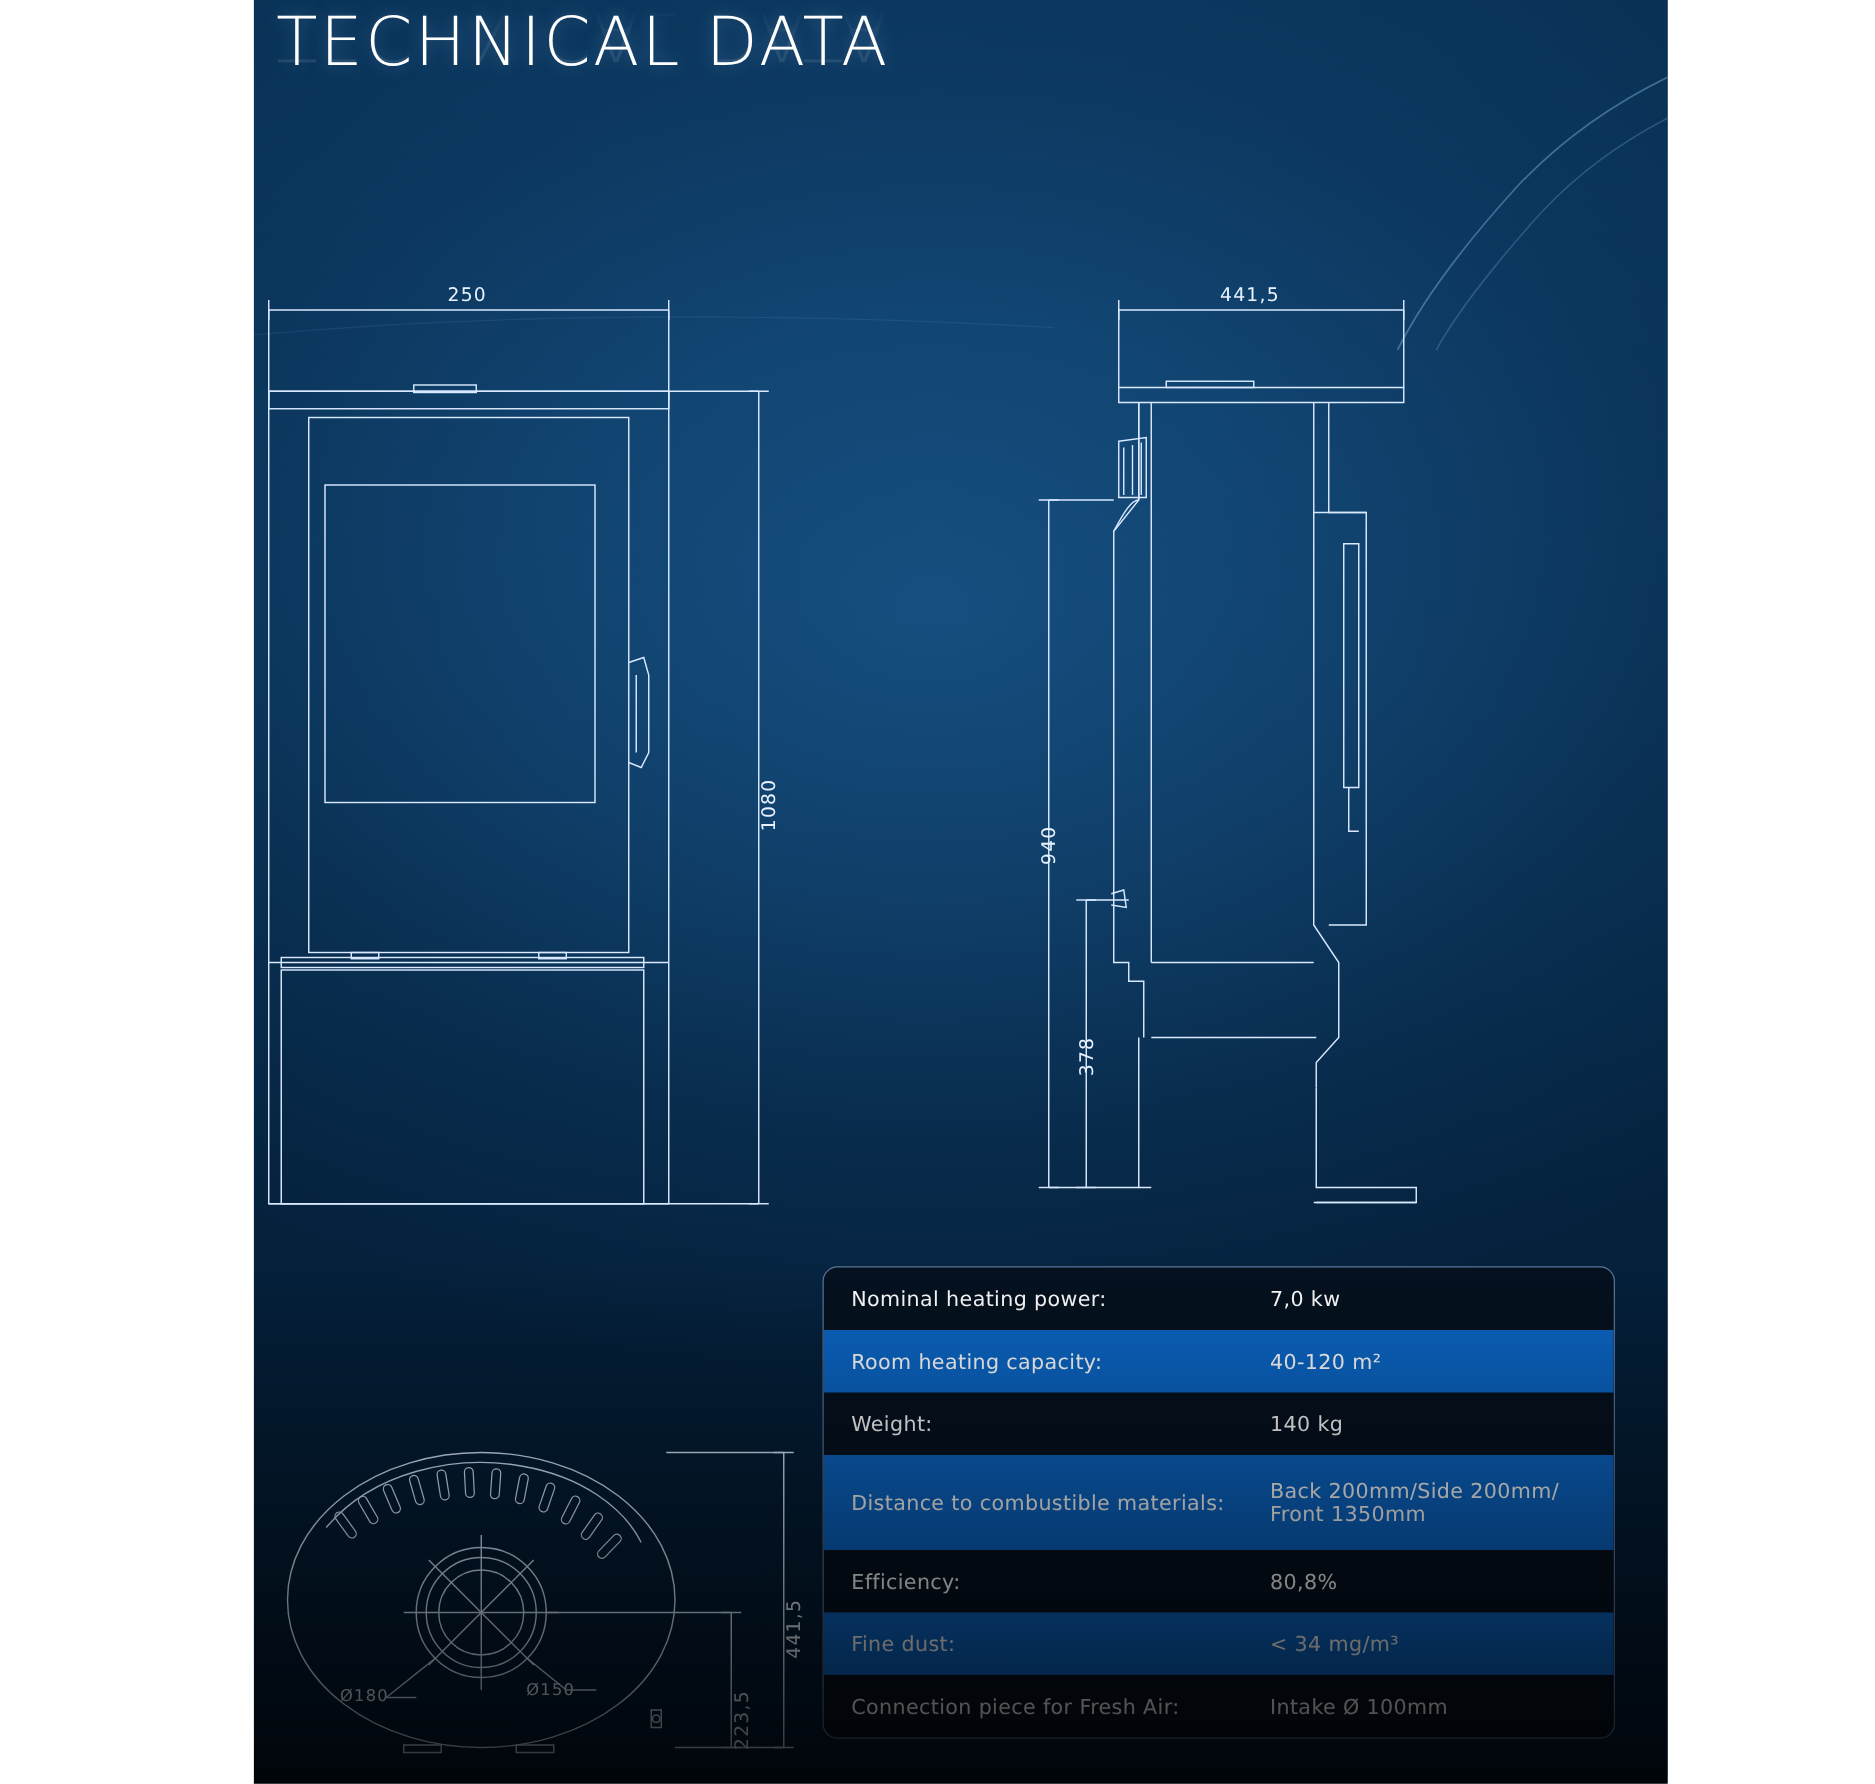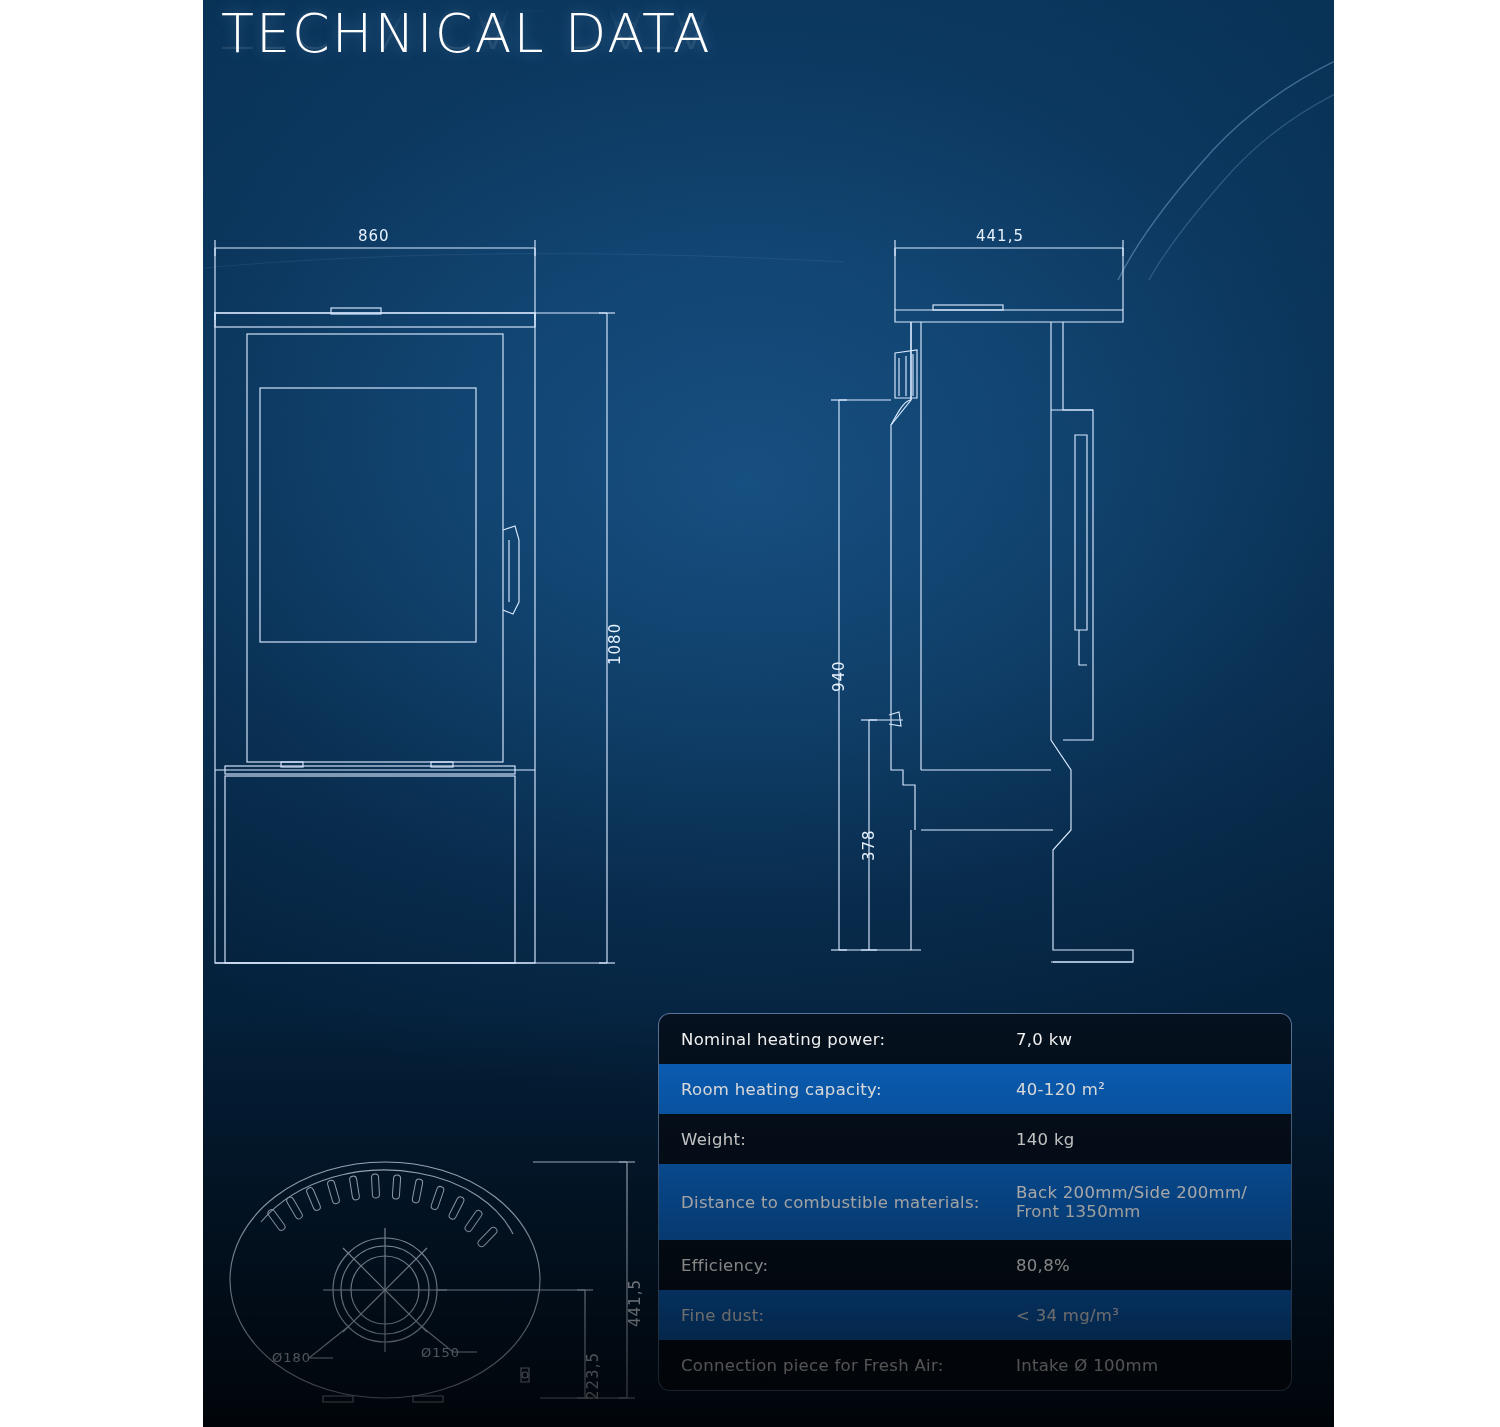--- a/index.html
+++ b/index.html
@@ -186,21 +186,21 @@
         <path d="M300,320 L312,316 L316,330 L316,392 L310,404 L300,400"></path>
         <path d="M306,330 L306,392"></path>
 
         <line x1="404" y1="103" x2="404" y2="753"></line>
         <line x1="396" y1="103" x2="412" y2="103"></line>
         <line x1="396" y1="753" x2="412" y2="753"></line>
         <line x1="332" y1="103" x2="404" y2="103"></line>
         <line x1="332" y1="753" x2="404" y2="753"></line>
       </g>
     </svg>
-    <div class="dim-label" style="left:155px; top:227px;">860</div>
+    <div class="dim-label" style="left:155px; top:227px;">250</div>
     <div class="dim-label vert" style="left:403px; top:665px;">1080</div>
 
     <svg class="draw" style="left:600px; top:210px; width:420px; height:790px;" viewBox="0 0 420 790">
       <g fill="none" stroke="#d9e9ff" stroke-width="1.15">
 
         <line x1="92" y1="38" x2="320" y2="38"></line>
         <line x1="92" y1="30" x2="92" y2="46"></line>
         <line x1="320" y1="30" x2="320" y2="46"></line>
         <line x1="92" y1="38" x2="92" y2="100"></line>
         <line x1="320" y1="38" x2="320" y2="100"></line>

